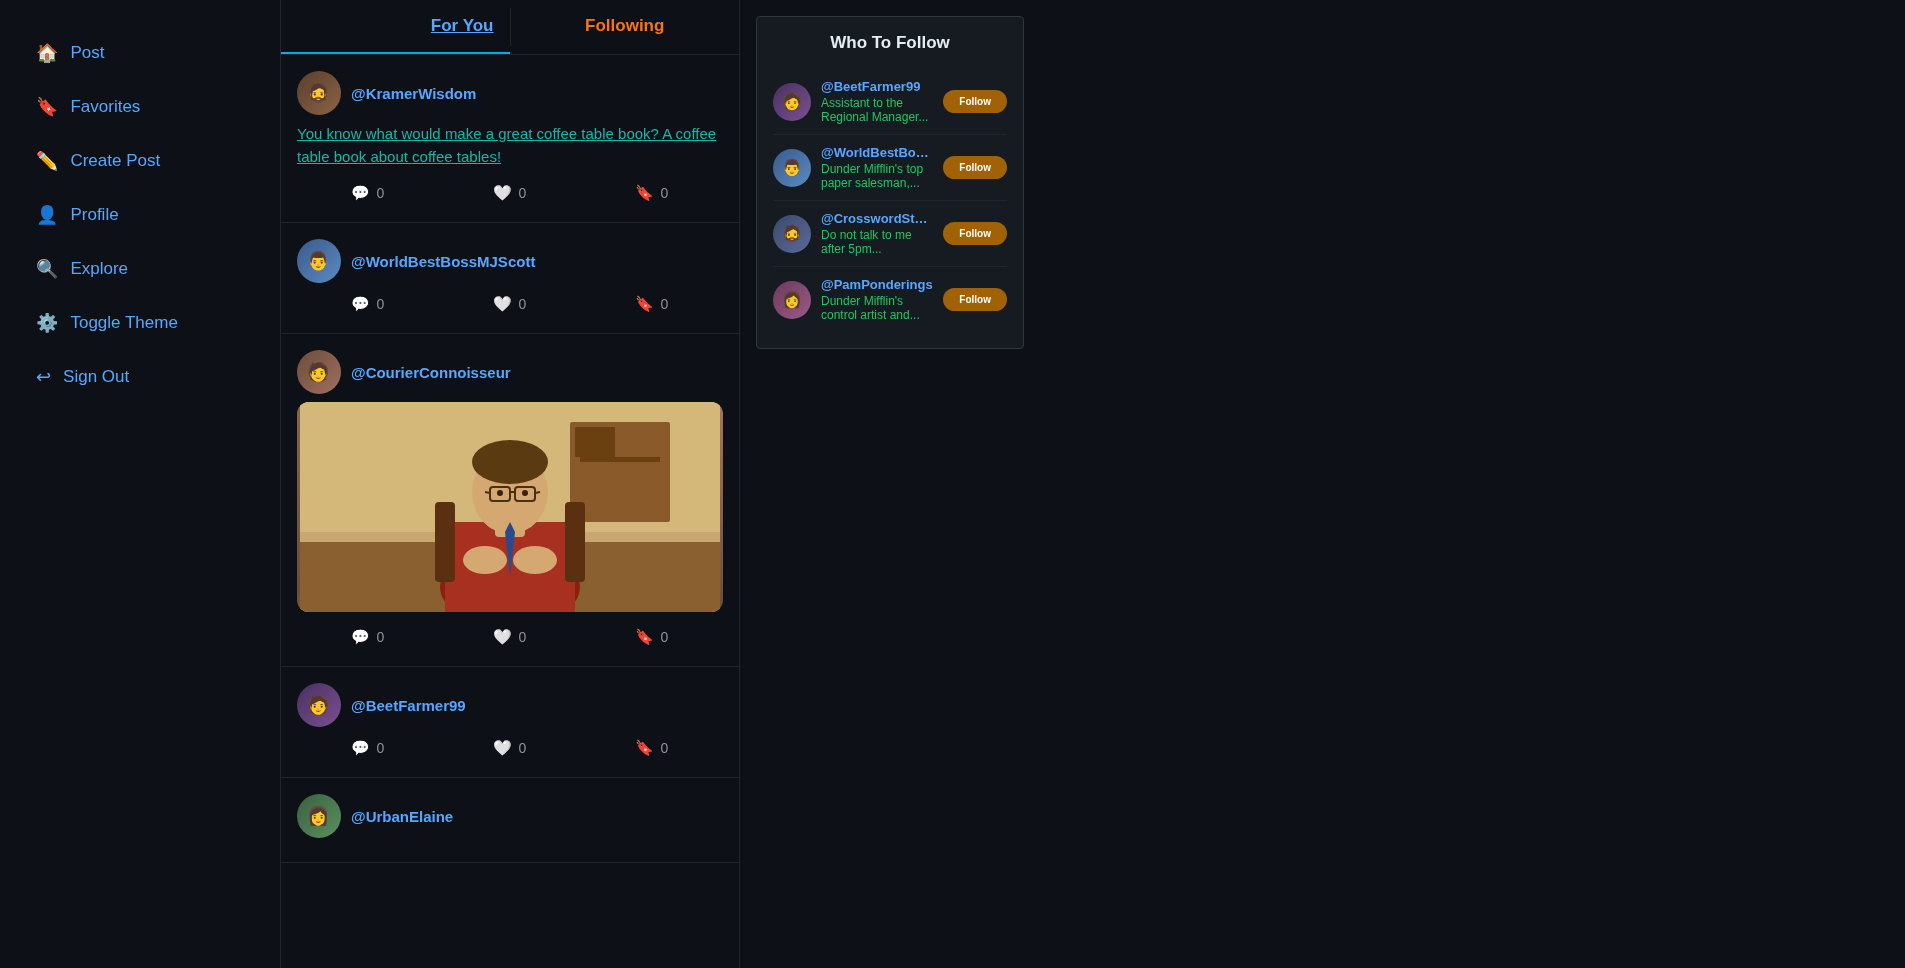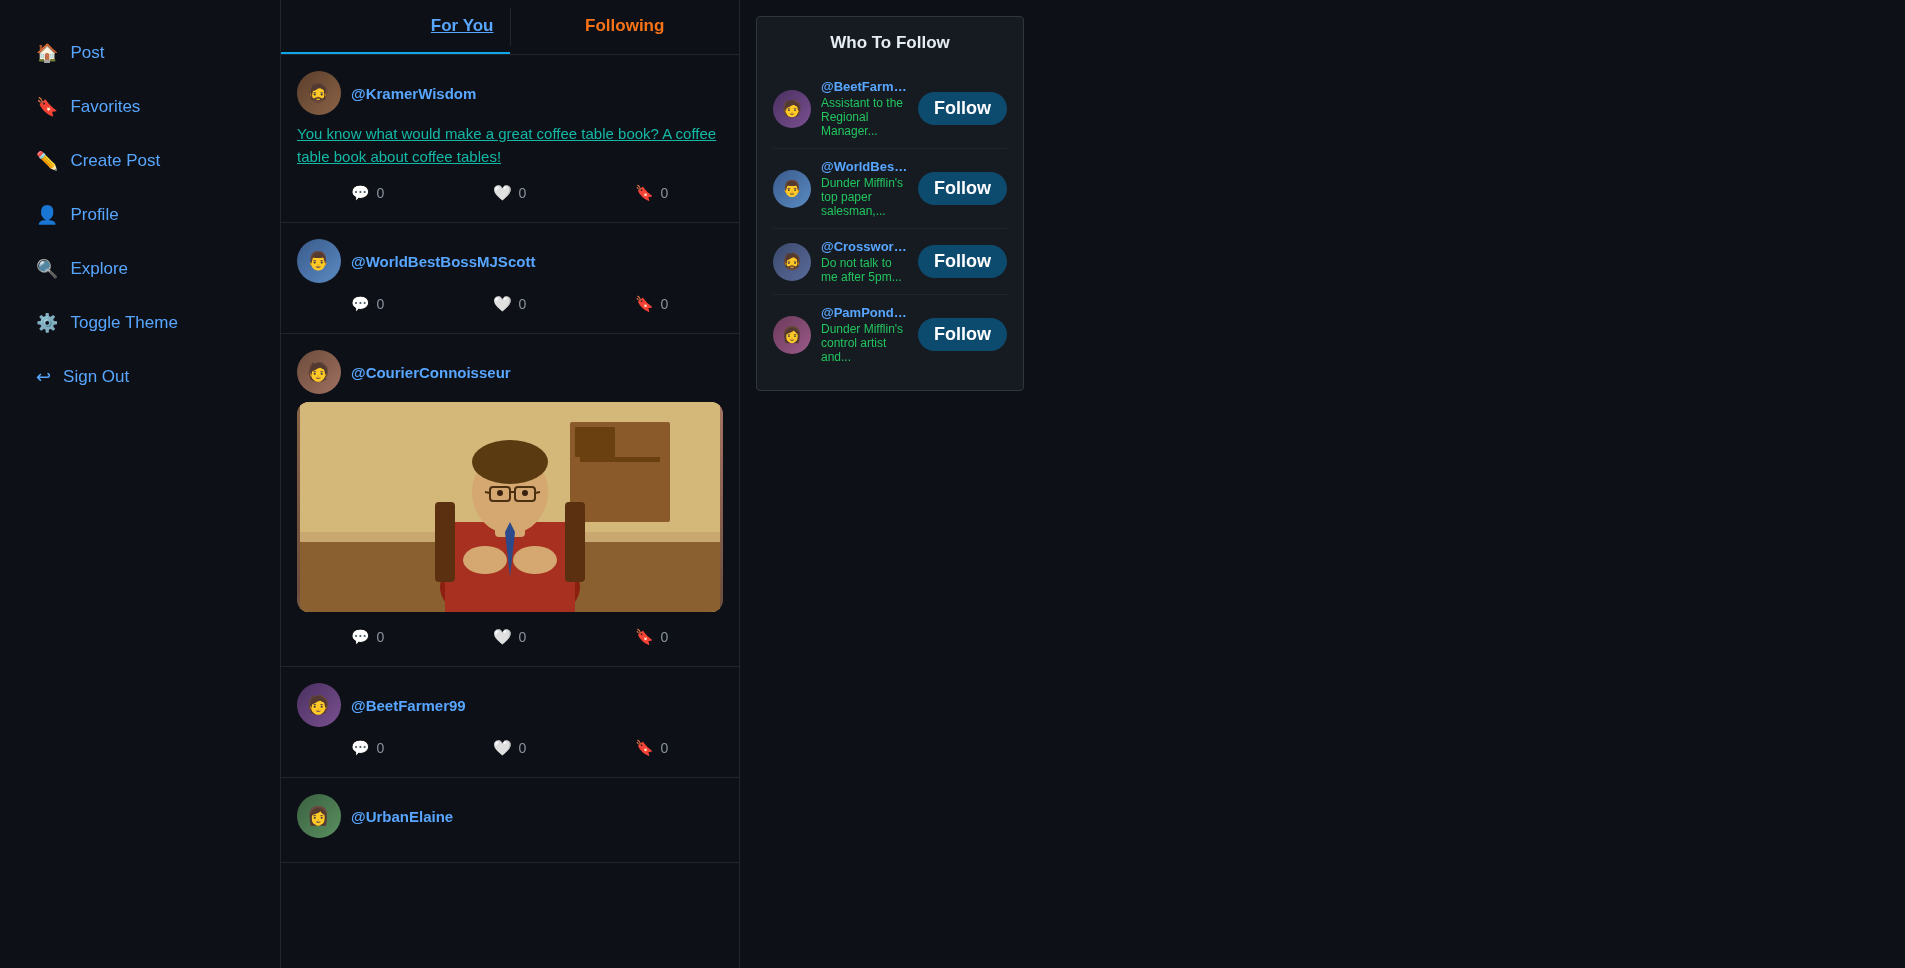--- a/index.html
+++ b/index.html
@@ -182,26 +182,26 @@
       white-space: nowrap;
       overflow: hidden;
       text-overflow: ellipsis;
     }
     .follow-desc {
       color: #22c55e;
       font-size: 12px;
       margin-top: 2px;
     }
     .follow-btn {
-      background: #0c4a6e;
+      background: #a16207;
       color: #fff;
       border: none;
       border-radius: 20px;
       padding: 6px 16px;
-      font-size: 18px;
+      font-size: 10px;
       font-weight: 600;
       cursor: pointer;
       white-space: nowrap;
       flex-shrink: 0;
     }
 
     .avatar-sm {
       width: 38px;
       height: 38px;
       border-radius: 50%;

